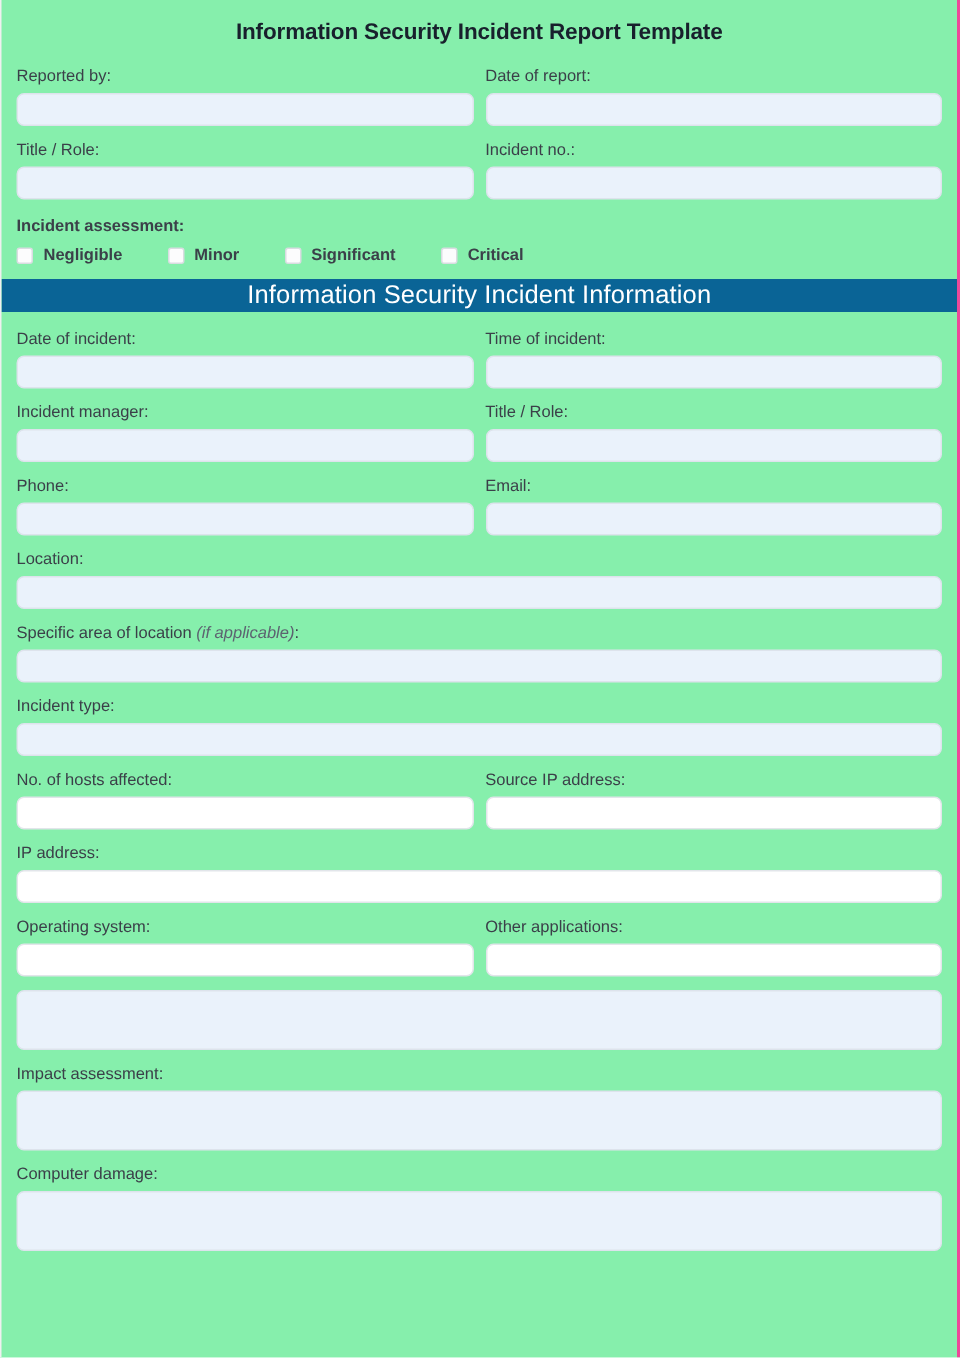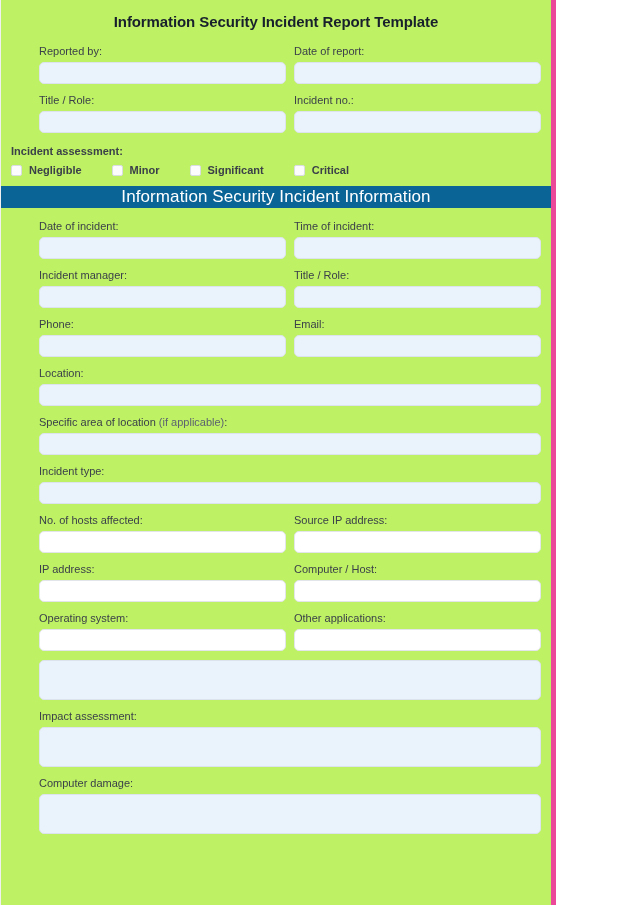--- a/index.html
+++ b/index.html
@@ -8,45 +8,44 @@
     background: #ffffff;
   }
   body {
     width: 640px;
     height: 905px;
     font-family: "Liberation Sans", sans-serif;
     -webkit-font-smoothing: antialiased;
   }
   .page {
     position: relative;
-    width: 556px;
+    width: 640px;
     height: 905px;
-    background: #bef264;
+    background: #86efac;
     box-sizing: border-box;
     border-left: 1px solid #f0f0f0;
-    border-right: 5px solid #ec4899;
+    border-right: 2px solid #ec4899;
     overflow: hidden;
   }
   .inner {
     padding: 0 10px;
   }
   .doc-title {
     text-align: center;
     font-size: 15px;
     font-weight: bold;
     color: #18202c;
     letter-spacing: -0.1px;
     margin: 0;
     padding-top: 13px;
     padding-bottom: 14px;
   }
   .row {
     display: flex;
     gap: 8px;
-    margin-left: 28px;
   }
   .col {
     flex: 1 1 0;
     min-width: 0;
   }
   .col-full {
     flex: 1 1 100%;
     min-width: 0;
   }
   .field {
@@ -54,20 +53,21 @@
   }
   .label {
     display: block;
     font-size: 11px;
     line-height: 14px;
     color: #3b4049;
     margin-bottom: 4px;
     white-space: nowrap;
   }
   .label .hint {
+    font-style: italic;
     color: #5c6270;
   }
   .input {
     display: block;
     width: 100%;
     box-sizing: border-box;
     height: 22px;
     border: 1px solid #dde3ec;
     border-radius: 5px;
     background: #eaf2fb;
@@ -260,24 +260,20 @@
         <span class="label">Source IP address:</span>
         <input class="input plain" type="text" value="" style="">
       </div>
     </div>
 
     <div class="row">
       <div class="col field">
         <span class="label">IP address:</span>
         <input class="input plain" type="text" value="" style="">
       </div>
-      <div class="col field">
-        <span class="label">Computer / Host:</span>
-        <input class="input plain" type="text" value="" style="">
-      </div>
     </div>
 
     <div class="row">
       <div class="col field">
         <span class="label">Operating system:</span>
         <input class="input plain" type="text" value="" style="">
       </div>
       <div class="col field">
         <span class="label">Other applications:</span>
         <input class="input plain" type="text" value="" style="">

